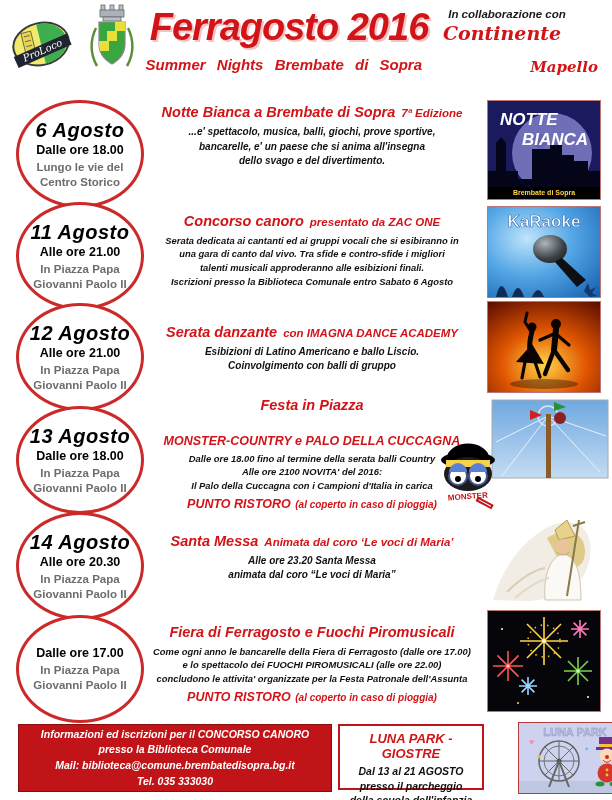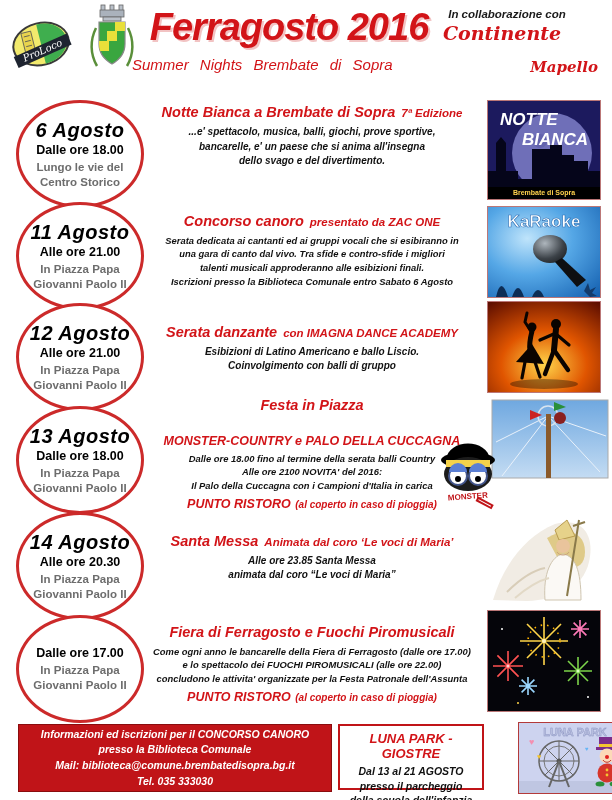--- a/index.html
+++ b/index.html
@@ -7,22 +7,22 @@
     position:relative;width:612px;height:800px;background:#ffffff;margin:0 auto;
     font-family:"Liberation Sans", sans-serif;overflow:hidden;
   }
   
   .hdr-title{
     position:absolute;left:132px;top:6px;width:290px;text-align:center;
     font-size:38px;font-weight:800;letter-spacing:-1px;color:#d21418;
     text-shadow:2px 2px 0 #f2c3c3;font-style:italic;margin-left:12px;
   }
   .hdr-sub{
-    position:absolute;left:132px;top:56px;width:290px;text-align:left;
-    font-size:15px;font-weight:400;font-style:italic;color:#d21418;word-spacing:7px;
+    position:absolute;left:132px;top:56px;width:290px;text-align:right;
+    font-size:15px;font-weight:700;font-style:italic;color:#d21418;word-spacing:7px;
   }
   .collab-line{
     position:absolute;left:408px;top:8px;width:198px;text-align:center;
     font-size:11.5px;font-style:italic;font-weight:700;color:#1a1a1a;
   }
   .collab-name{
     position:absolute;left:396px;top:22px;width:212px;text-align:center;
     font-family:"DejaVu Serif", serif;font-style:italic;font-weight:bold;
     font-size:19px;color:#d21418;
   }
@@ -297,21 +297,21 @@
   <div class="circle" style="top:512px">
     <div class="cdate">14 Agosto</div>
     <div class="ctime">Alle ore 20.30</div>
     <div class="cplace">In Piazza Papa
 Giovanni Paolo II</div>
   </div>
   <div class="etext" style="top:509px;height:96px">
     <div>
       <span class="t-main">Santa Messa</span><span class="t-suffix">Animata dal coro ‘Le voci di Maria’</span>
     </div>
-    <div class="edesc">Alle ore 23.85 Santa Messa
+    <div class="edesc">Alle ore 23.20 Santa Messa
 animata dal coro “Le voci di Maria”</div>
   </div>
   <div class="eimg" style="top:508px">
     <svg width="112" height="94" viewBox="0 0 112 94">
       <path d="M6,92 C16,58 38,28 68,16 C96,8 108,28 102,54 C96,80 70,92 40,93 Z" fill="#f1ece4"></path>
       <path d="M60,30 C80,18 98,24 98,44 C98,58 88,62 76,60 Z" fill="#d8bf6a" opacity="0.75"></path>
       <path d="M58,92 C56,66 64,48 76,46 C88,48 94,62 94,92 Z" fill="#fbf9f5" stroke="#cfc5b0" stroke-width="1"></path>
       <polygon points="68,22 80,12 88,28 72,32" fill="#e6d28a" stroke="#b89b4f" stroke-width="1"></polygon>
       <circle cx="76" cy="38" r="7" fill="#e9c49c"></circle>
       <path d="M70,44 C72,48 80,48 82,44" stroke="#caa27a" stroke-width="1" fill="none"></path>

